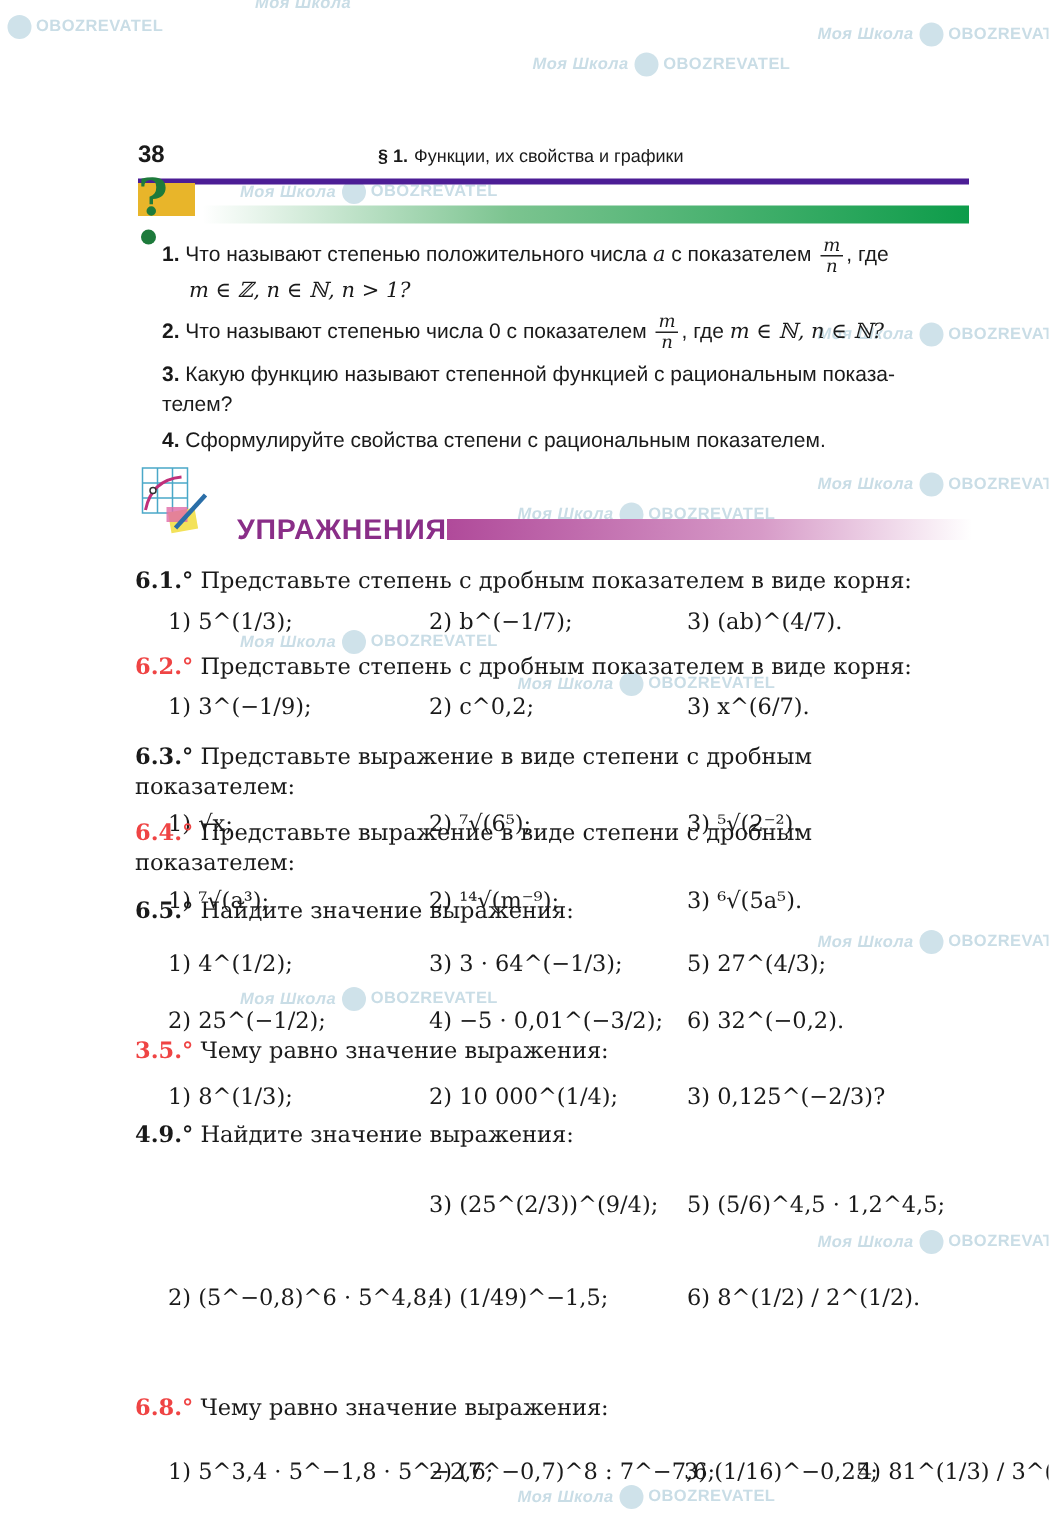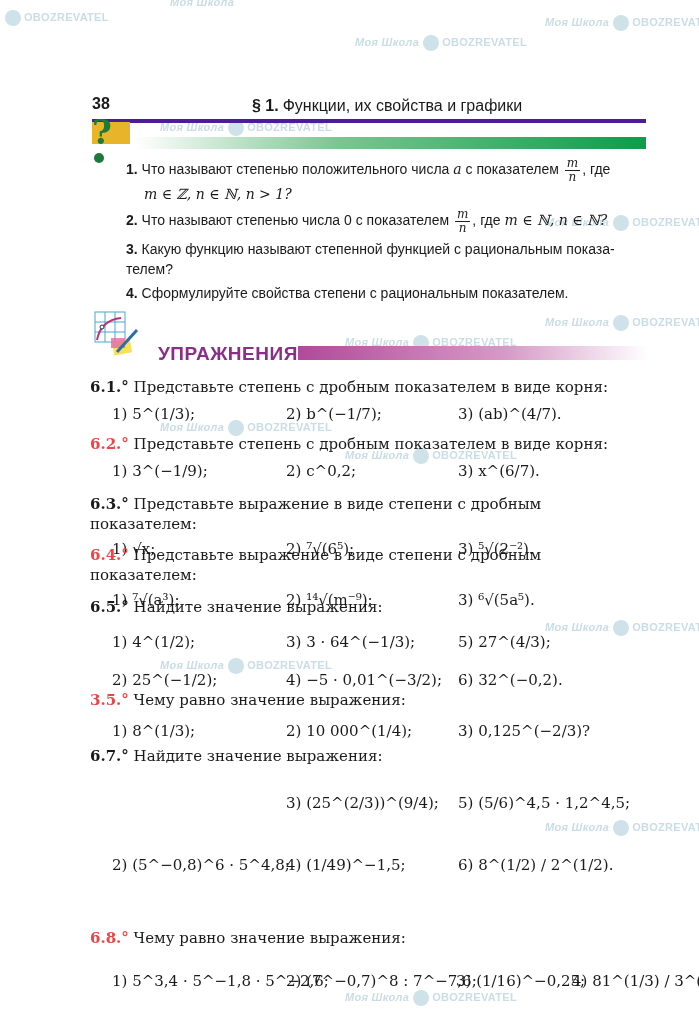--- a/index.html
+++ b/index.html
@@ -2,27 +2,27 @@
 <html><head>
 <meta charset="utf-8">
 <style>
   html, body { margin:0; padding:0; }
   body { width:699px; height:1024px; background:#ffffff; position:relative; overflow:hidden; font-family:"DejaVu Serif", serif; color:#1a1a1a; }
   .wm { position:absolute; font-family:"Liberation Sans", sans-serif; font-size:11px; color:#c9dde6; font-weight:bold; white-space:nowrap; pointer-events:none; letter-spacing:0.3px; }
   .wm .wm-school { font-style:italic; margin-right:4px; }
   .wm .wm-circle { display:inline-block; width:16px; height:16px; border-radius:50%; background:#cfe2ea; vertical-align:middle; margin-right:3px; }
   .header { position:absolute; left:92px; top:95px; width:554px; height:24px; border-bottom:4px solid #4c1d95; }
   .page-num { position:absolute; left:0; top:0; font-family:"Liberation Sans", sans-serif; font-weight:bold; font-size:16px; }
-  .section-title { position:absolute; left:160px; top:2px; font-family:"Liberation Sans", sans-serif; font-size:16px; }
+  .section-title { position:absolute; left:160px; top:2px; font-family:"Liberation Sans", sans-serif; font-size:12px; }
   .section-title b { font-weight:bold; margin-right:4px; }
   .q-icon { position:absolute; left:92px; top:122px; width:38px; height:22px; background:#e8b52a; }
   .q-mark { position:absolute; left:92px; top:115px; font-family:"DejaVu Serif", serif; font-weight:bold; font-size:34px; color:#1d7a3b; line-height:1; }
   .q-dot { position:absolute; left:94px; top:153px; width:10px; height:10px; border-radius:50%; background:#1d7a3b; }
   .q-bar { position:absolute; left:135px; top:137px; width:511px; height:12px; background:linear-gradient(to right, #ffffff, #7cc490 40%, #0d9c4a); }
-  .questions { position:absolute; left:126px; top:157px; width:530px; font-family:"Liberation Sans", sans-serif; font-size:14px; line-height:20px; }
+  .questions { position:absolute; left:108px; top:157px; width:530px; font-family:"Liberation Sans", sans-serif; font-size:14px; line-height:20px; }
   .q { margin-bottom:4px; }
   .q b { font-weight:bold; }
   .frac { display:inline-block; vertical-align:middle; text-align:center; font-family:"DejaVu Serif", serif; font-style:italic; font-size:12px; line-height:13px; margin:0 2px; }
   .frac .num { display:block; border-bottom:1px solid #222; padding:0 2px; }
   .frac .den { display:block; }
   .mi { font-family:"DejaVu Serif", serif; font-style:italic; }
   .ex-icon { position:absolute; left:93px; top:310px; width:46px; height:46px; }
   .ex-title { position:absolute; left:158px; top:343px; font-family:"Liberation Sans", sans-serif; font-weight:bold; font-size:19px; color:#8a2e88; letter-spacing:0.5px; }
   .ex-bar { position:absolute; left:298px; top:346px; width:350px; height:14px; background:linear-gradient(to right, #b04a9a, #d79bc8 60%, #ffffff); }
   .ex-block { position:absolute; left:90px; width:560px; font-size:15px; }
@@ -155,21 +155,21 @@
 <div class="ex-block" style="top:690px;">
   <div class="ex-head"><span class="ex-num green">3.5.°</span> <span>Чему равно значение выражения:</span></div>
   <div class="items" style="margin-top:12px;">
     <span class="item" style="left:22px">1) 8^(1/3);</span>
     <span class="item" style="left:196px">2) 10 000^(1/4);</span>
     <span class="item" style="left:368px">3) 0,125^(−2/3)?</span>
   </div>
 </div>
 
 <div class="ex-block" style="top:746px;">
-  <div class="ex-head"><span class="ex-num">6.7.°</span> <span>Найдите значение выражения:</span></div>
+  <div class="ex-head"><span class="ex-num">4.9.°</span> <span>Найдите значение выражения:</span></div>
   <div class="items" style="margin-top:28px;">
     <span class="item" style="left:196px">3) (25^(2/3))^(9/4);</span>
     <span class="item" style="left:368px">5) (5/6)^4,5 · 1,2^4,5;</span>
   </div>
   <div class="items" style="margin-top:38px;">
     <span class="item" style="left:22px">2) (5^−0,8)^6 · 5^4,8;</span>
     <span class="item" style="left:196px">4) (1/49)^−1,5;</span>
     <span class="item" style="left:368px">6) 8^(1/2) / 2^(1/2).</span>
   </div>
 </div>

